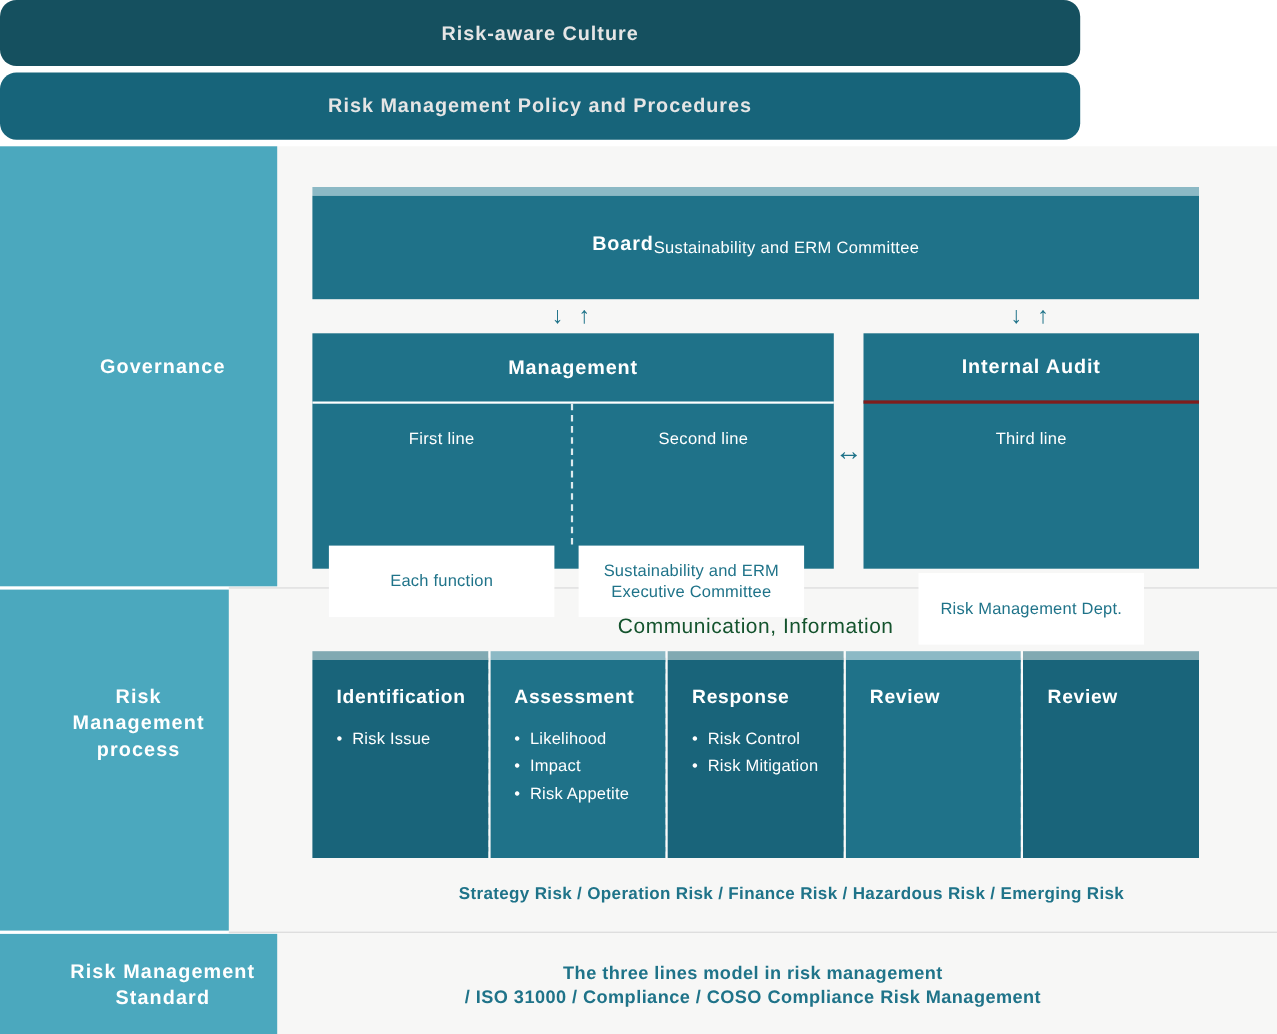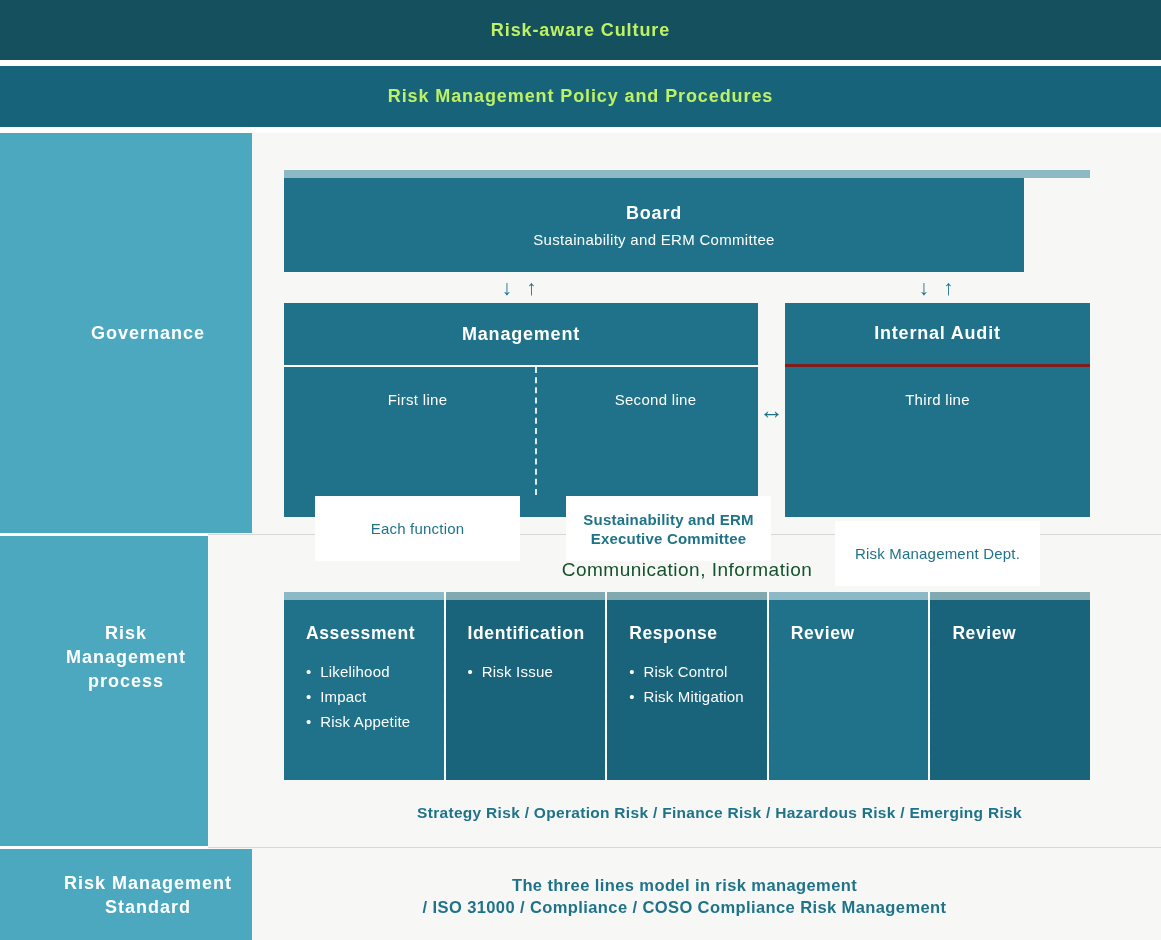--- a/index.html
+++ b/index.html
@@ -4,68 +4,68 @@
 <style>
   html,body{margin:0;padding:0;}
   body{
     width:1161px;height:940px;position:relative;background:#ffffff;
     font-family:"Liberation Sans", sans-serif;-webkit-font-smoothing:antialiased;
     overflow:hidden;
   }
   .abs{position:absolute;}
 
   
-  .bar{left:0;width:1161px;display:flex;align-items:center;justify-content:center;
-       color:#bef264;font-size:18px;font-weight:700;letter-spacing:.9px;}
+  .bar{left:0;width:982px;display:flex;align-items:center;justify-content:center;
+       color:#e5e5e5;font-size:18px;font-weight:700;letter-spacing:.9px;border-radius:15px;}
   .bar-culture{top:0;height:60px;background:#15505f;}
   .bar-policy{top:66px;height:61px;background:#17647a;}
 
   
   .main-bg{left:208px;top:133px;width:953px;height:807px;background:#f7f7f6;}
   .hdivider{left:208px;width:953px;height:1px;background:#d8d8d8;}
   .hdivider-1{top:534px;}
   .hdivider-2{top:847px;}
 
   
   .side{left:0;width:208px;background:#4ba8be;color:#ffffff;
         display:flex;align-items:center;justify-content:center;text-align:center;
         font-size:18px;font-weight:700;letter-spacing:1px;line-height:24px;white-space:pre-line;padding-left:44px;}
   .side-governance{top:133px;height:400px;}
   .side-process{top:536px;height:310px;align-items:flex-start;padding-top:85px;box-sizing:border-box;}
   .side-standard{top:849px;height:91px;}
 
   
   .board-strip{left:284px;top:170px;width:806px;height:8px;background:#8cb9c5;}
-  .board{left:284px;top:178px;width:740px;height:94px;background:#1f7289;
-         display:flex;flex-direction:column;align-items:center;justify-content:center;color:#fff;}
+  .board{left:284px;top:178px;width:806px;height:94px;background:#1f7289;
+         display:flex;flex-direction:row;align-items:center;justify-content:center;color:#fff;}
   .board-title{font-size:18px;font-weight:700;letter-spacing:.8px;margin-bottom:7px;}
   .board-sub{font-size:15px;letter-spacing:.3px;}
 
   
   .arrow-pair{top:274px;width:80px;height:28px;display:flex;align-items:center;justify-content:center;
               color:#1f7389;font-size:21px;font-weight:700;letter-spacing:4px;}
   .arrow-pair-left{left:481px;}
   .arrow-pair-right{left:898px;}
 
   
   .mgmt{left:284px;top:303px;width:474px;height:214px;background:#1f7289;color:#fff;box-sizing:border-box;}
   .box-header{height:62px;display:flex;align-items:center;justify-content:center;
               font-size:18px;font-weight:700;letter-spacing:.8px;}
   .mgmt .box-header{border-bottom:2px solid #ffffff;}
-  .mgmt-body{position:relative;height:150px;margin-left:16px;}
+  .mgmt-body{position:relative;height:150px;}
   .mgmt-dash{position:absolute;left:235px;top:0px;height:128px;width:0;
              border-left:2px dashed rgba(255,255,255,.85);}
   .half{position:absolute;top:0;height:100%;}
   .half-first{left:0;width:235px;}
   .half-second{left:237px;width:237px;}
   .line-label{margin-top:24px;text-align:center;font-size:15px;letter-spacing:.3px;}
   .white-box{position:absolute;background:#ffffff;color:#1f7389;display:flex;align-items:center;
              justify-content:center;text-align:center;font-size:15px;line-height:19px;letter-spacing:.2px;}
   .wb-first{left:15px;top:129px;width:205px;height:65px;}
-  .wb-second{left:29px;top:129px;width:205px;height:65px;font-weight:bold;}
+  .wb-second{left:5px;top:129px;width:205px;height:65px;}
   .wb-third{left:50px;top:130px;width:205px;height:65px;}
 
   
   .exchange{left:758px;top:303px;width:27px;height:214px;display:flex;align-items:center;
             justify-content:center;color:#1f7389;font-size:25px;font-weight:700;}
 
   
   .audit{left:785px;top:303px;width:305px;height:214px;background:#1f7289;color:#fff;box-sizing:border-box;}
   .audit .box-header{border-bottom:3px solid #7f1d1d;height:61px;}
   .audit-body{position:relative;height:150px;}
@@ -158,43 +158,43 @@
   <div class="box-header">Internal Audit</div>
   <div class="audit-body">
     <div class="line-label">Third line</div>
     <div class="white-box wb-third">Risk Management Dept.</div>
   </div>
 </div>
 
 <div class="abs comm-heading">Communication, Information</div>
 
 <div class="abs process">
+  <div class="pcol tone-dark">
+    <div class="pcol-strip"></div>
+    <div class="pcol-body">
+      <div class="pcol-title">Identification</div>
+      <ul class="pcol-list">
+          <li>Risk Issue</li>
+        </ul>
+    </div>
+  </div>
   <div class="pcol tone-light">
     <div class="pcol-strip"></div>
     <div class="pcol-body">
       <div class="pcol-title">Assessment</div>
       <ul class="pcol-list">
           <li>Likelihood</li>
           <li>Impact</li>
           <li>Risk Appetite</li>
         </ul>
     </div>
   </div>
   <div class="pcol tone-dark">
     <div class="pcol-strip"></div>
     <div class="pcol-body">
-      <div class="pcol-title">Identification</div>
-      <ul class="pcol-list">
-          <li>Risk Issue</li>
-        </ul>
-    </div>
-  </div>
-  <div class="pcol tone-dark">
-    <div class="pcol-strip"></div>
-    <div class="pcol-body">
       <div class="pcol-title">Response</div>
       <ul class="pcol-list">
           <li>Risk Control</li>
           <li>Risk Mitigation</li>
         </ul>
     </div>
   </div>
   <div class="pcol tone-light">
     <div class="pcol-strip"></div>
     <div class="pcol-body">

